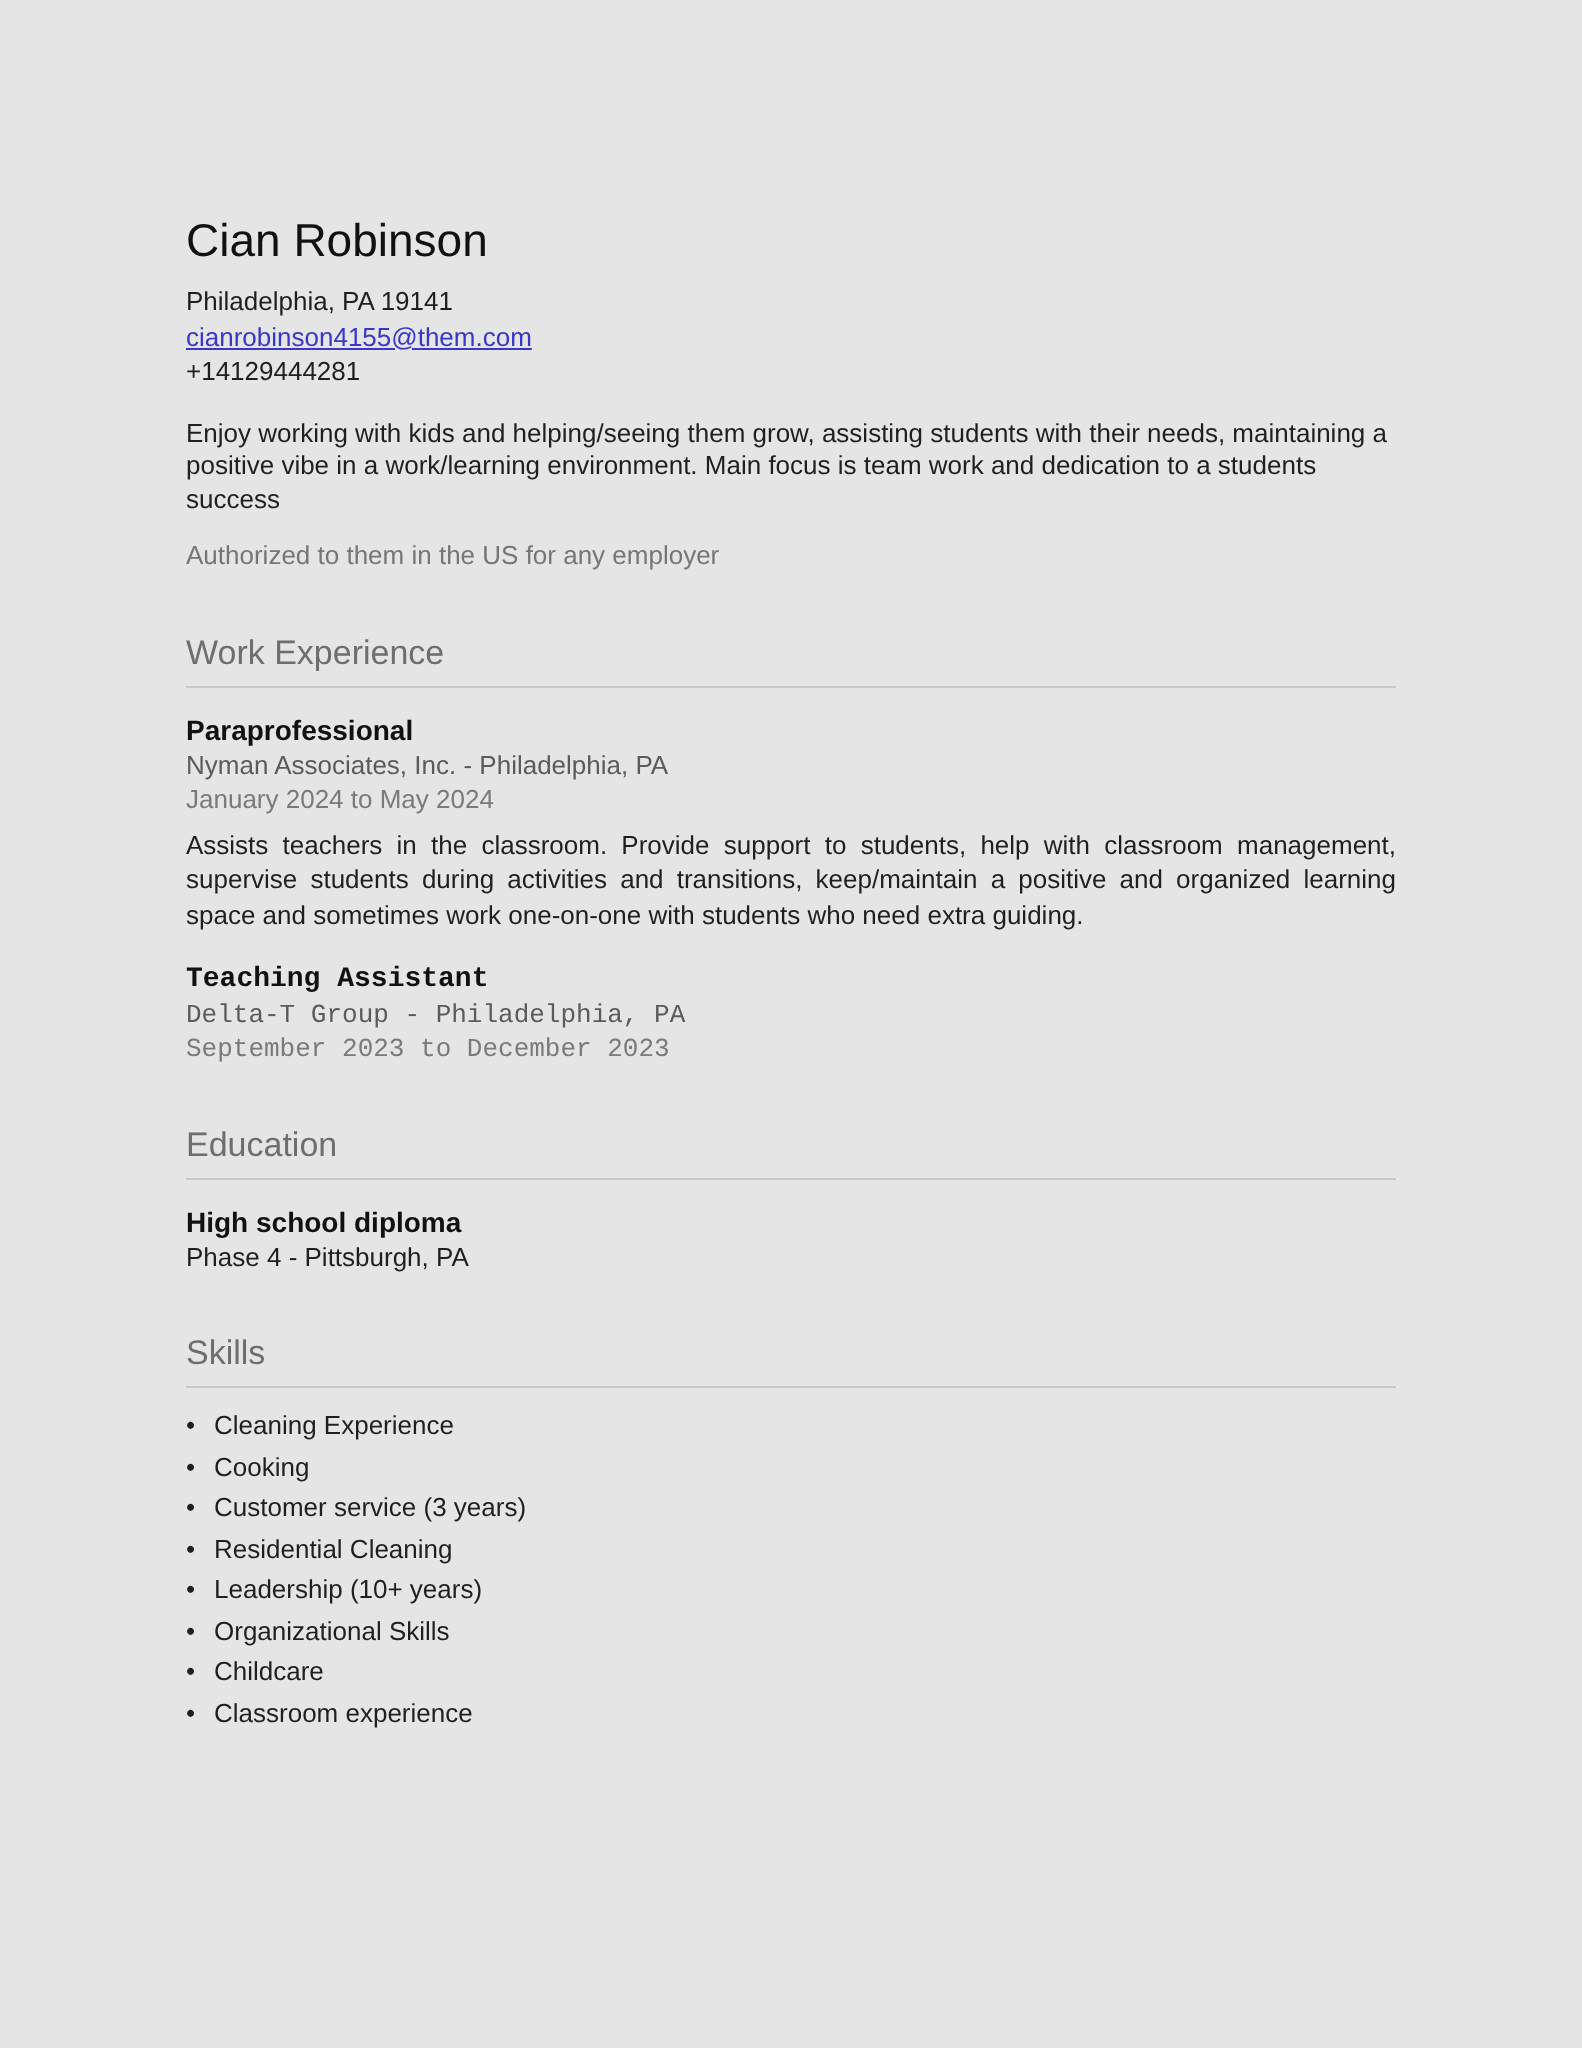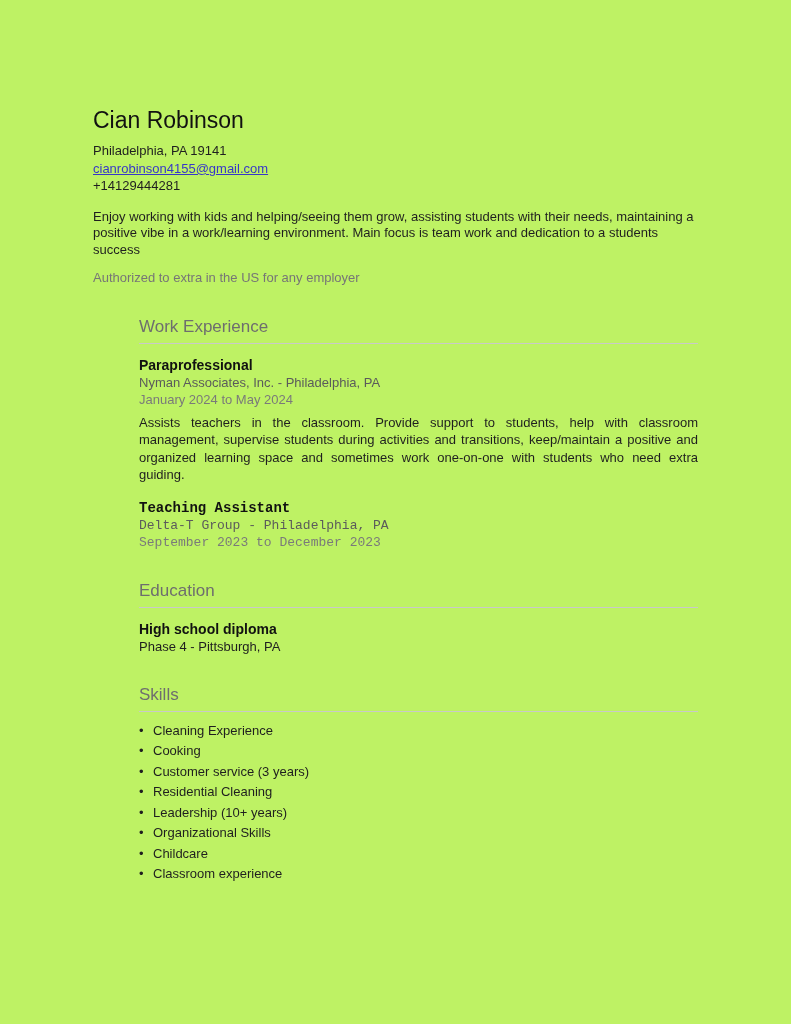--- a/index.html
+++ b/index.html
@@ -7,21 +7,21 @@
   body {
     width: 791px;
     height: 1024px;
     font-family: "Liberation Sans", sans-serif;
     color: #1f1f1f;
     overflow: hidden;
   }
   .page {
     width: 791px;
     height: 1024px;
-    background: #bef264;
+    background: #e5e5e5;
     padding: 107px 93px 0 93px;
   }
   .name {
     font-size: 23px;
     line-height: 27px;
     font-weight: 400;
     color: #111111;
     margin-bottom: 8px;
   }
   .contact-line {
@@ -41,21 +41,21 @@
     font-size: 13px;
     line-height: 16.5px;
     color: #1f1f1f;
   }
   .authorization {
     margin-top: 12px;
     font-size: 13px;
     line-height: 16.5px;
     color: #767676;
   }
-  .section { margin-top: 30px; margin-left: 46px; }
+  .section { margin-top: 30px; }
   .section-title {
     font-size: 17px;
     line-height: 20px;
     font-weight: 400;
     color: #6e6e6e;
     padding-bottom: 6px;
     border-bottom: 1px solid #c9c9c9;
   }
   .entry { margin-top: 13px; }
   .entry + .entry { margin-top: 16px; font-family: Liberation Mono, monospace; }
@@ -102,26 +102,26 @@
   }
 </style>
 </head>
 <body>
 
 <div class="page">
 
   <h1 class="name">Cian Robinson</h1>
   <div class="contact-line">Philadelphia, PA 19141</div>
   <div class="contact-line">
-    <a href="#" class="email-link">cianrobinson4155@gmail.com</a>
+    <a href="#" class="email-link">cianrobinson4155@them.com</a>
   </div>
   <div class="contact-line">+14129444281</div>
 
   <p class="summary">Enjoy working with kids and helping/seeing them grow, assisting students with their needs, maintaining a positive vibe in a work/learning environment. Main focus is team work and dedication to a students success</p>
-  <p class="authorization">Authorized to extra in the US for any employer</p>
+  <p class="authorization">Authorized to them in the US for any employer</p>
 
   <div class="section">
     <h2 class="section-title">Work Experience</h2>
 
     <div class="entry">
       <div class="entry-title">Paraprofessional</div>
       <div class="entry-sub">Nyman Associates, Inc. - Philadelphia, PA</div>
       <div class="entry-dates">January 2024 to May 2024</div>
       <p class="entry-desc">Assists teachers in the classroom. Provide support to students, help with classroom management, supervise students during activities and transitions, keep/maintain a positive and organized learning space and sometimes work one-on-one with students who need extra guiding.</p>
     </div>

